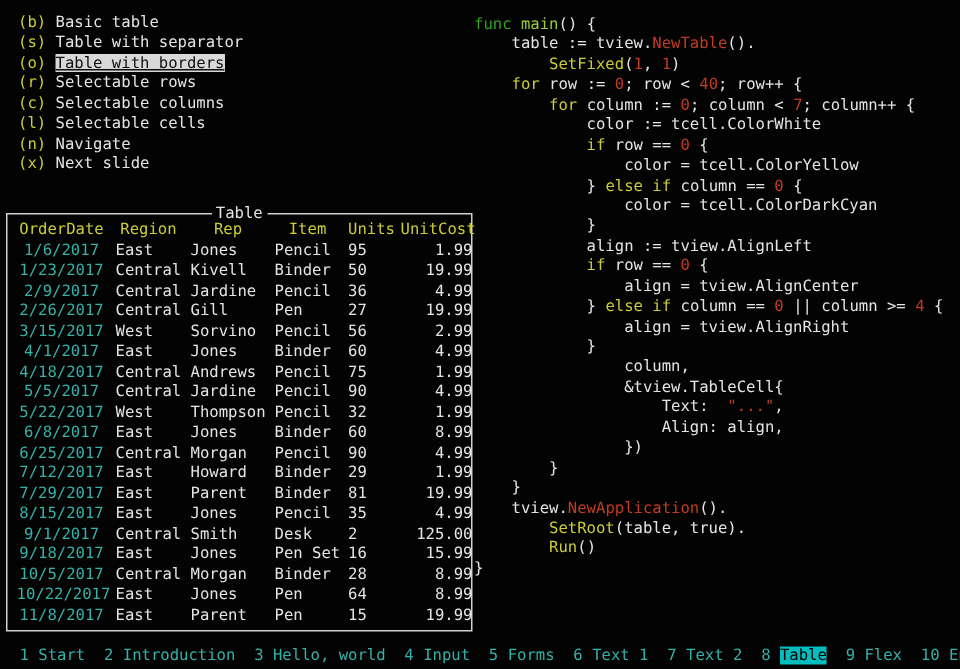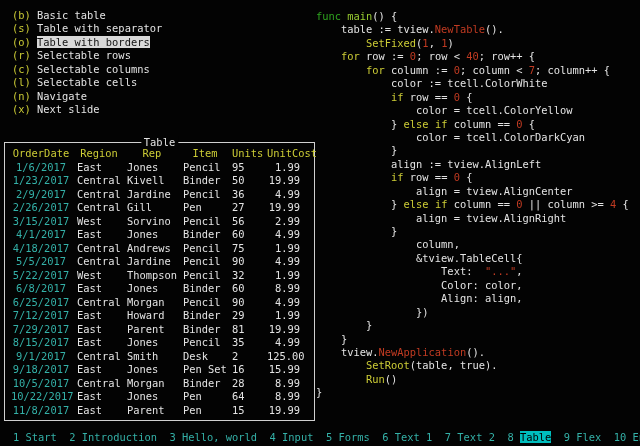--- a/index.html
+++ b/index.html
@@ -8,38 +8,38 @@
     background:var(--bg,#030303);
     font-family:"DejaVu Sans Mono", monospace;
     font-size:10.4px;
     overflow:hidden;
     position:relative;
   }
   .t-line { line-height:13.45px; white-space:pre; height:13.45px; }
   .c-w{color:var(--fg)} .c-y{color:var(--yellow)} .c-r{color:var(--red)}
   .c-g{color:var(--green)} .c-l{color:var(--lime)} .c-t{color:var(--teal)}
   .menu { position:absolute; left:12px; top:9px; }
-  .menu-sel { background:var(--sel_bg); color:var(--sel_fg); }
+  .menu-sel { background:var(--sel_bg); color:var(--sel_fg);text-decoration:underline; }
   .tbox {
     position:absolute; left:4px; top:142px; width:311px; height:279px;
     border:1px solid var(--border);
   }
   .tbox-title {
     position:absolute; top:-7px; left:50%; transform:translateX(-50%);
     background:var(--bg); padding:0 3px; color:var(--fg); white-space:pre;
   }
   .tcontent { padding:4px 0 0 6px; }
   .trow { display:flex; line-height:13.5px; height:13.5px; }
   .cell { flex:0 0 auto; white-space:pre; }
   .col0{width:60px; text-align:center; margin-right:6px}
   .col1{width:44px; margin-right:6px}
   .col2{width:50px; margin-right:6px}
   .col3{width:44px; margin-right:5px}
   .col4{width:30px; text-align:left; margin-right:5px}
-  .col5{width:33px; text-align:right}
+  .col5{width:48px; text-align:right}
   .hdr{ text-align:center }
   .code { position:absolute; left:316px; top:10px; }
   .bar { position:absolute; left:13px; bottom:2px; white-space:pre; line-height:13.45px; }
   .slide-active { background:var(--teal_hl_bg); color:#000; }
 </style>
 </head>
 <body>
 
 <div class="menu">
     <div class="t-line"><span class="c-y">(b)</span> <span class="c-w">Basic table</span></div>
@@ -234,21 +234,20 @@
     <div class="t-line"><span class="c-w">            }</span></div>
     <div class="t-line"><span class="c-w">            align := tview.AlignLeft</span></div>
     <div class="t-line"><span class="c-w">            </span><span class="c-y">if</span><span class="c-w"> row == </span><span class="c-r">0</span><span class="c-w"> {</span></div>
     <div class="t-line"><span class="c-w">                align = tview.AlignCenter</span></div>
     <div class="t-line"><span class="c-w">            } </span><span class="c-y">else</span><span class="c-w"> </span><span class="c-y">if</span><span class="c-w"> column == </span><span class="c-r">0</span><span class="c-w"> || column &gt;= </span><span class="c-r">4</span><span class="c-w"> {</span></div>
     <div class="t-line"><span class="c-w">                align = tview.AlignRight</span></div>
     <div class="t-line"><span class="c-w">            }</span></div>
     <div class="t-line"><span class="c-w">                column,</span></div>
     <div class="t-line"><span class="c-w">                &amp;tview.TableCell{</span></div>
     <div class="t-line"><span class="c-w">                    Text:  </span><span class="c-r">"..."</span><span class="c-w">,</span></div>
-    <div class="t-line"><span class="c-w">                    Color: color,</span></div>
     <div class="t-line"><span class="c-w">                    Align: align,</span></div>
     <div class="t-line"><span class="c-w">                })</span></div>
     <div class="t-line"><span class="c-w">        }</span></div>
     <div class="t-line"><span class="c-w">    }</span></div>
     <div class="t-line"><span class="c-w">    tview.</span><span class="c-r">NewApplication</span><span class="c-w">().</span></div>
     <div class="t-line"><span class="c-w">        </span><span class="c-y">SetRoot</span><span class="c-w">(table, true).</span></div>
     <div class="t-line"><span class="c-w">        </span><span class="c-y">Run</span><span class="c-w">()</span></div>
     <div class="t-line"><span class="c-w">}</span></div>
   </div>
 

